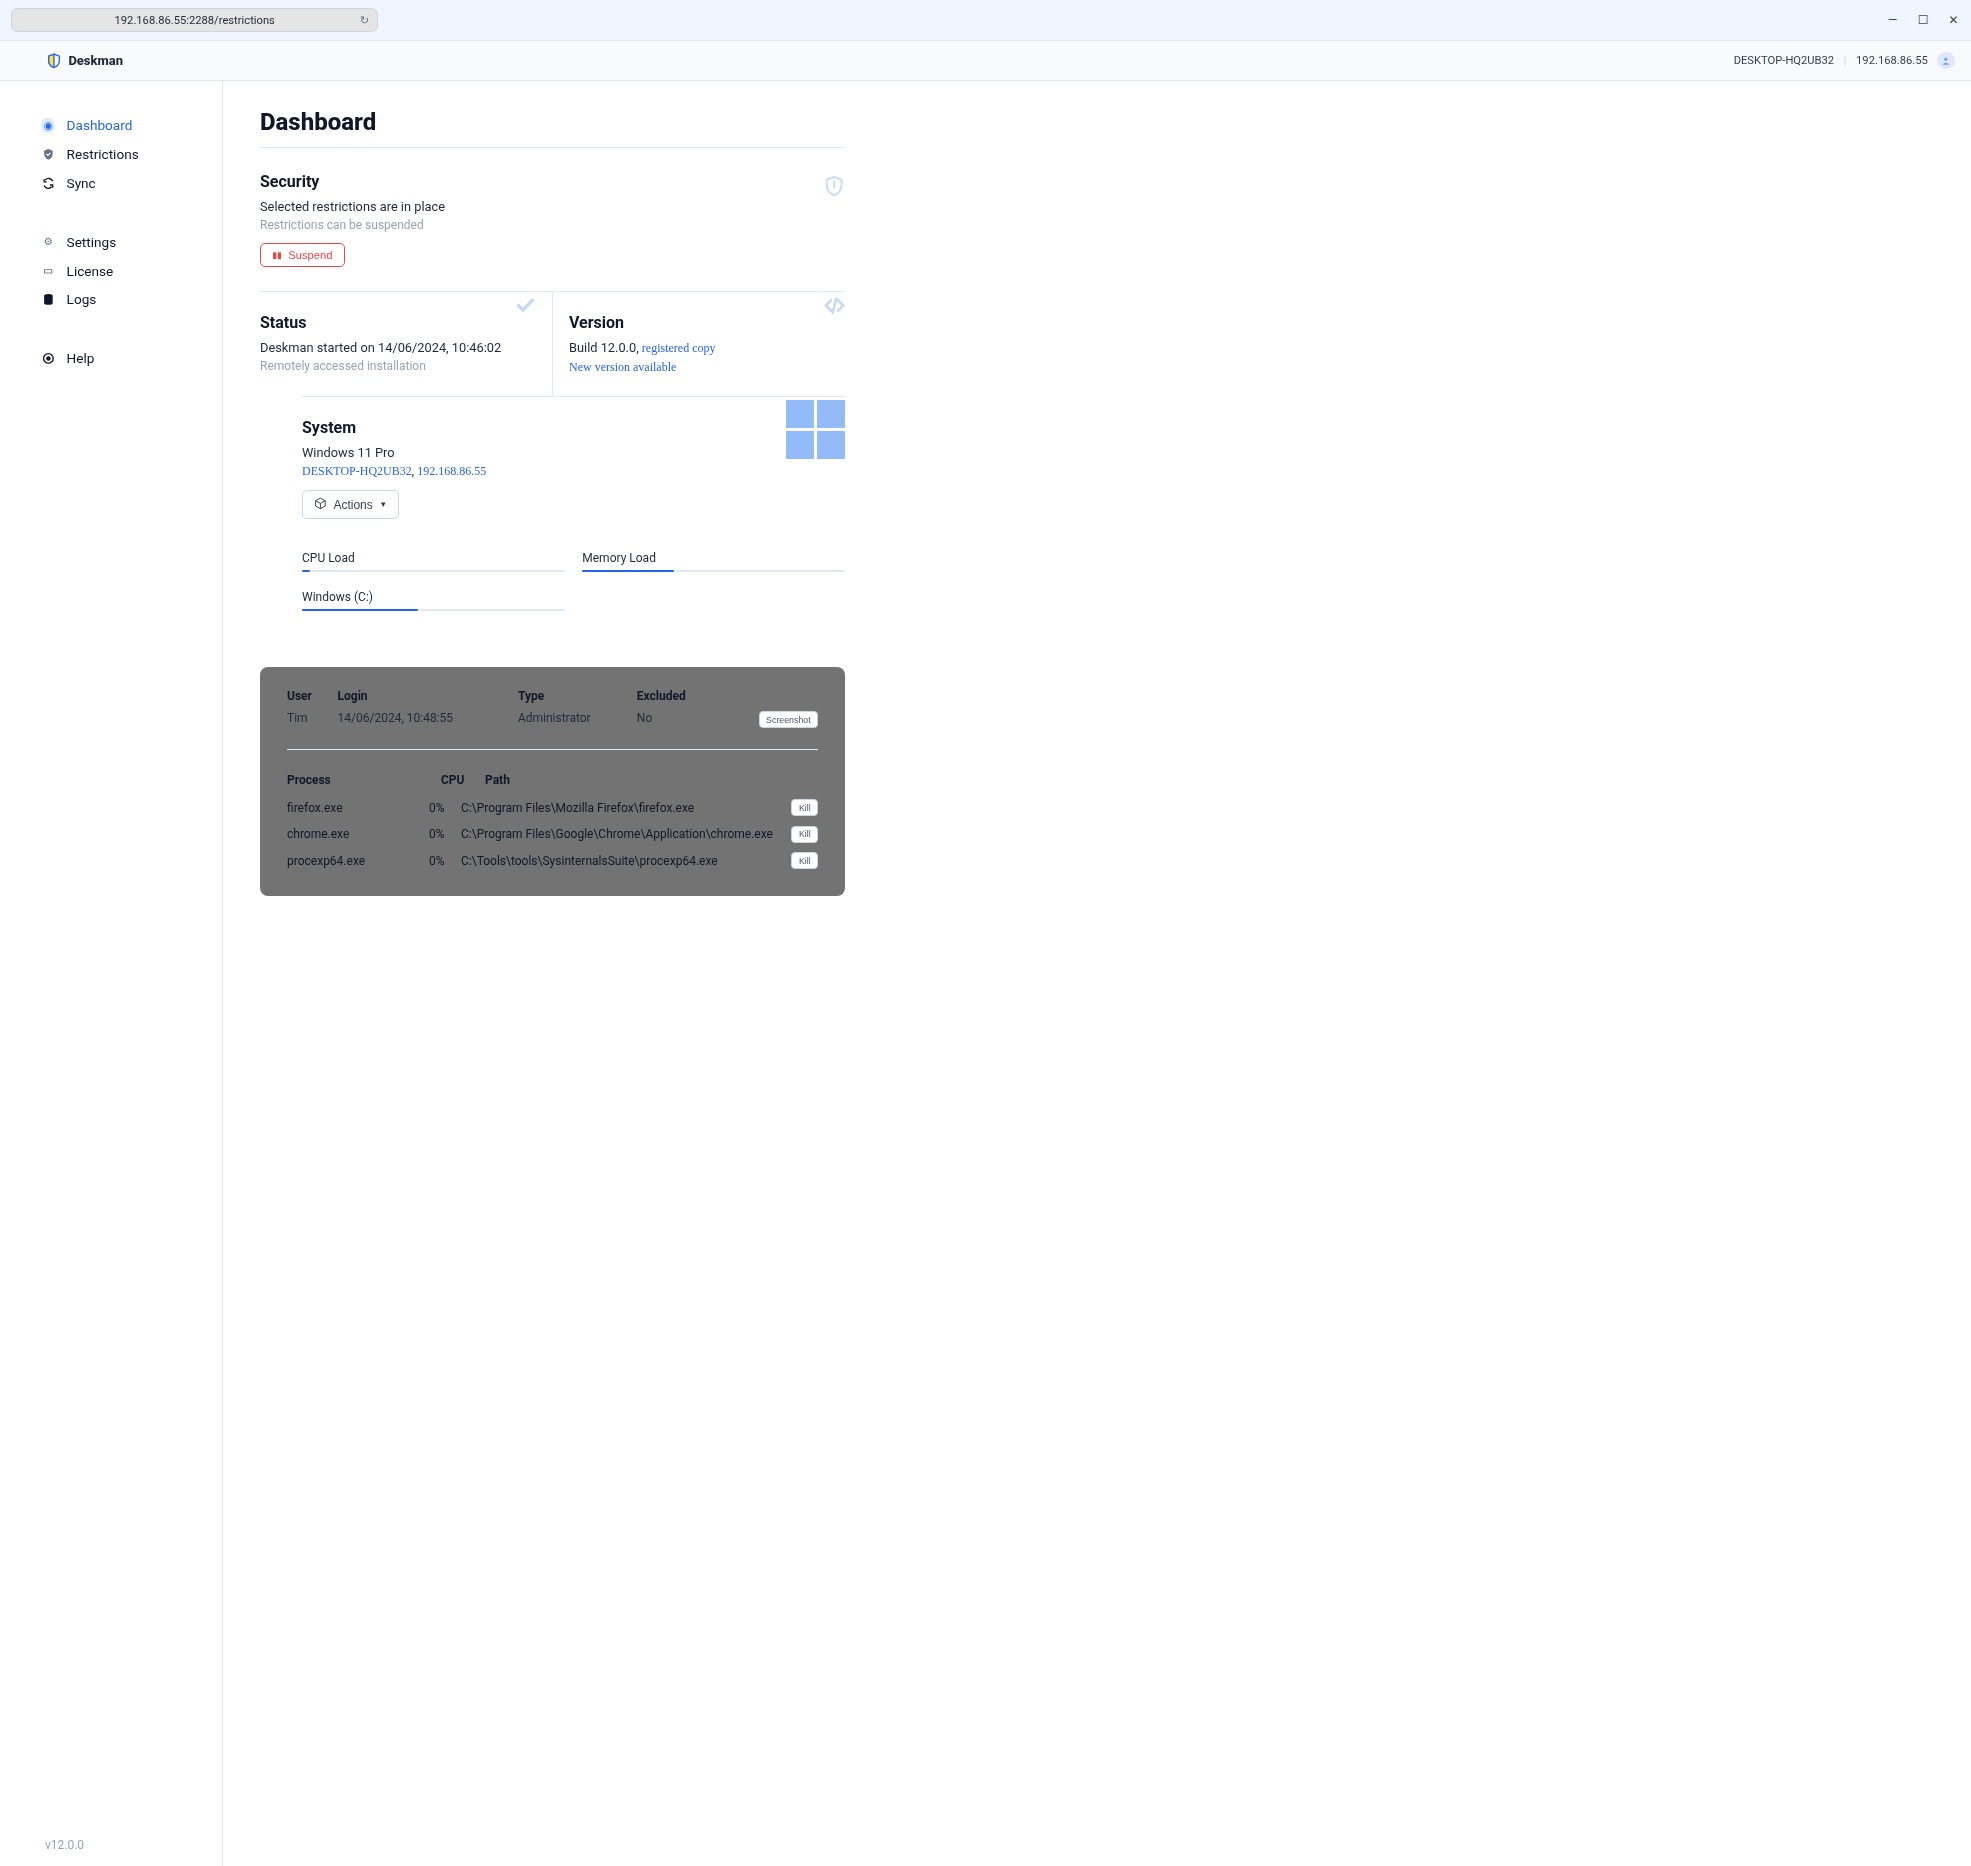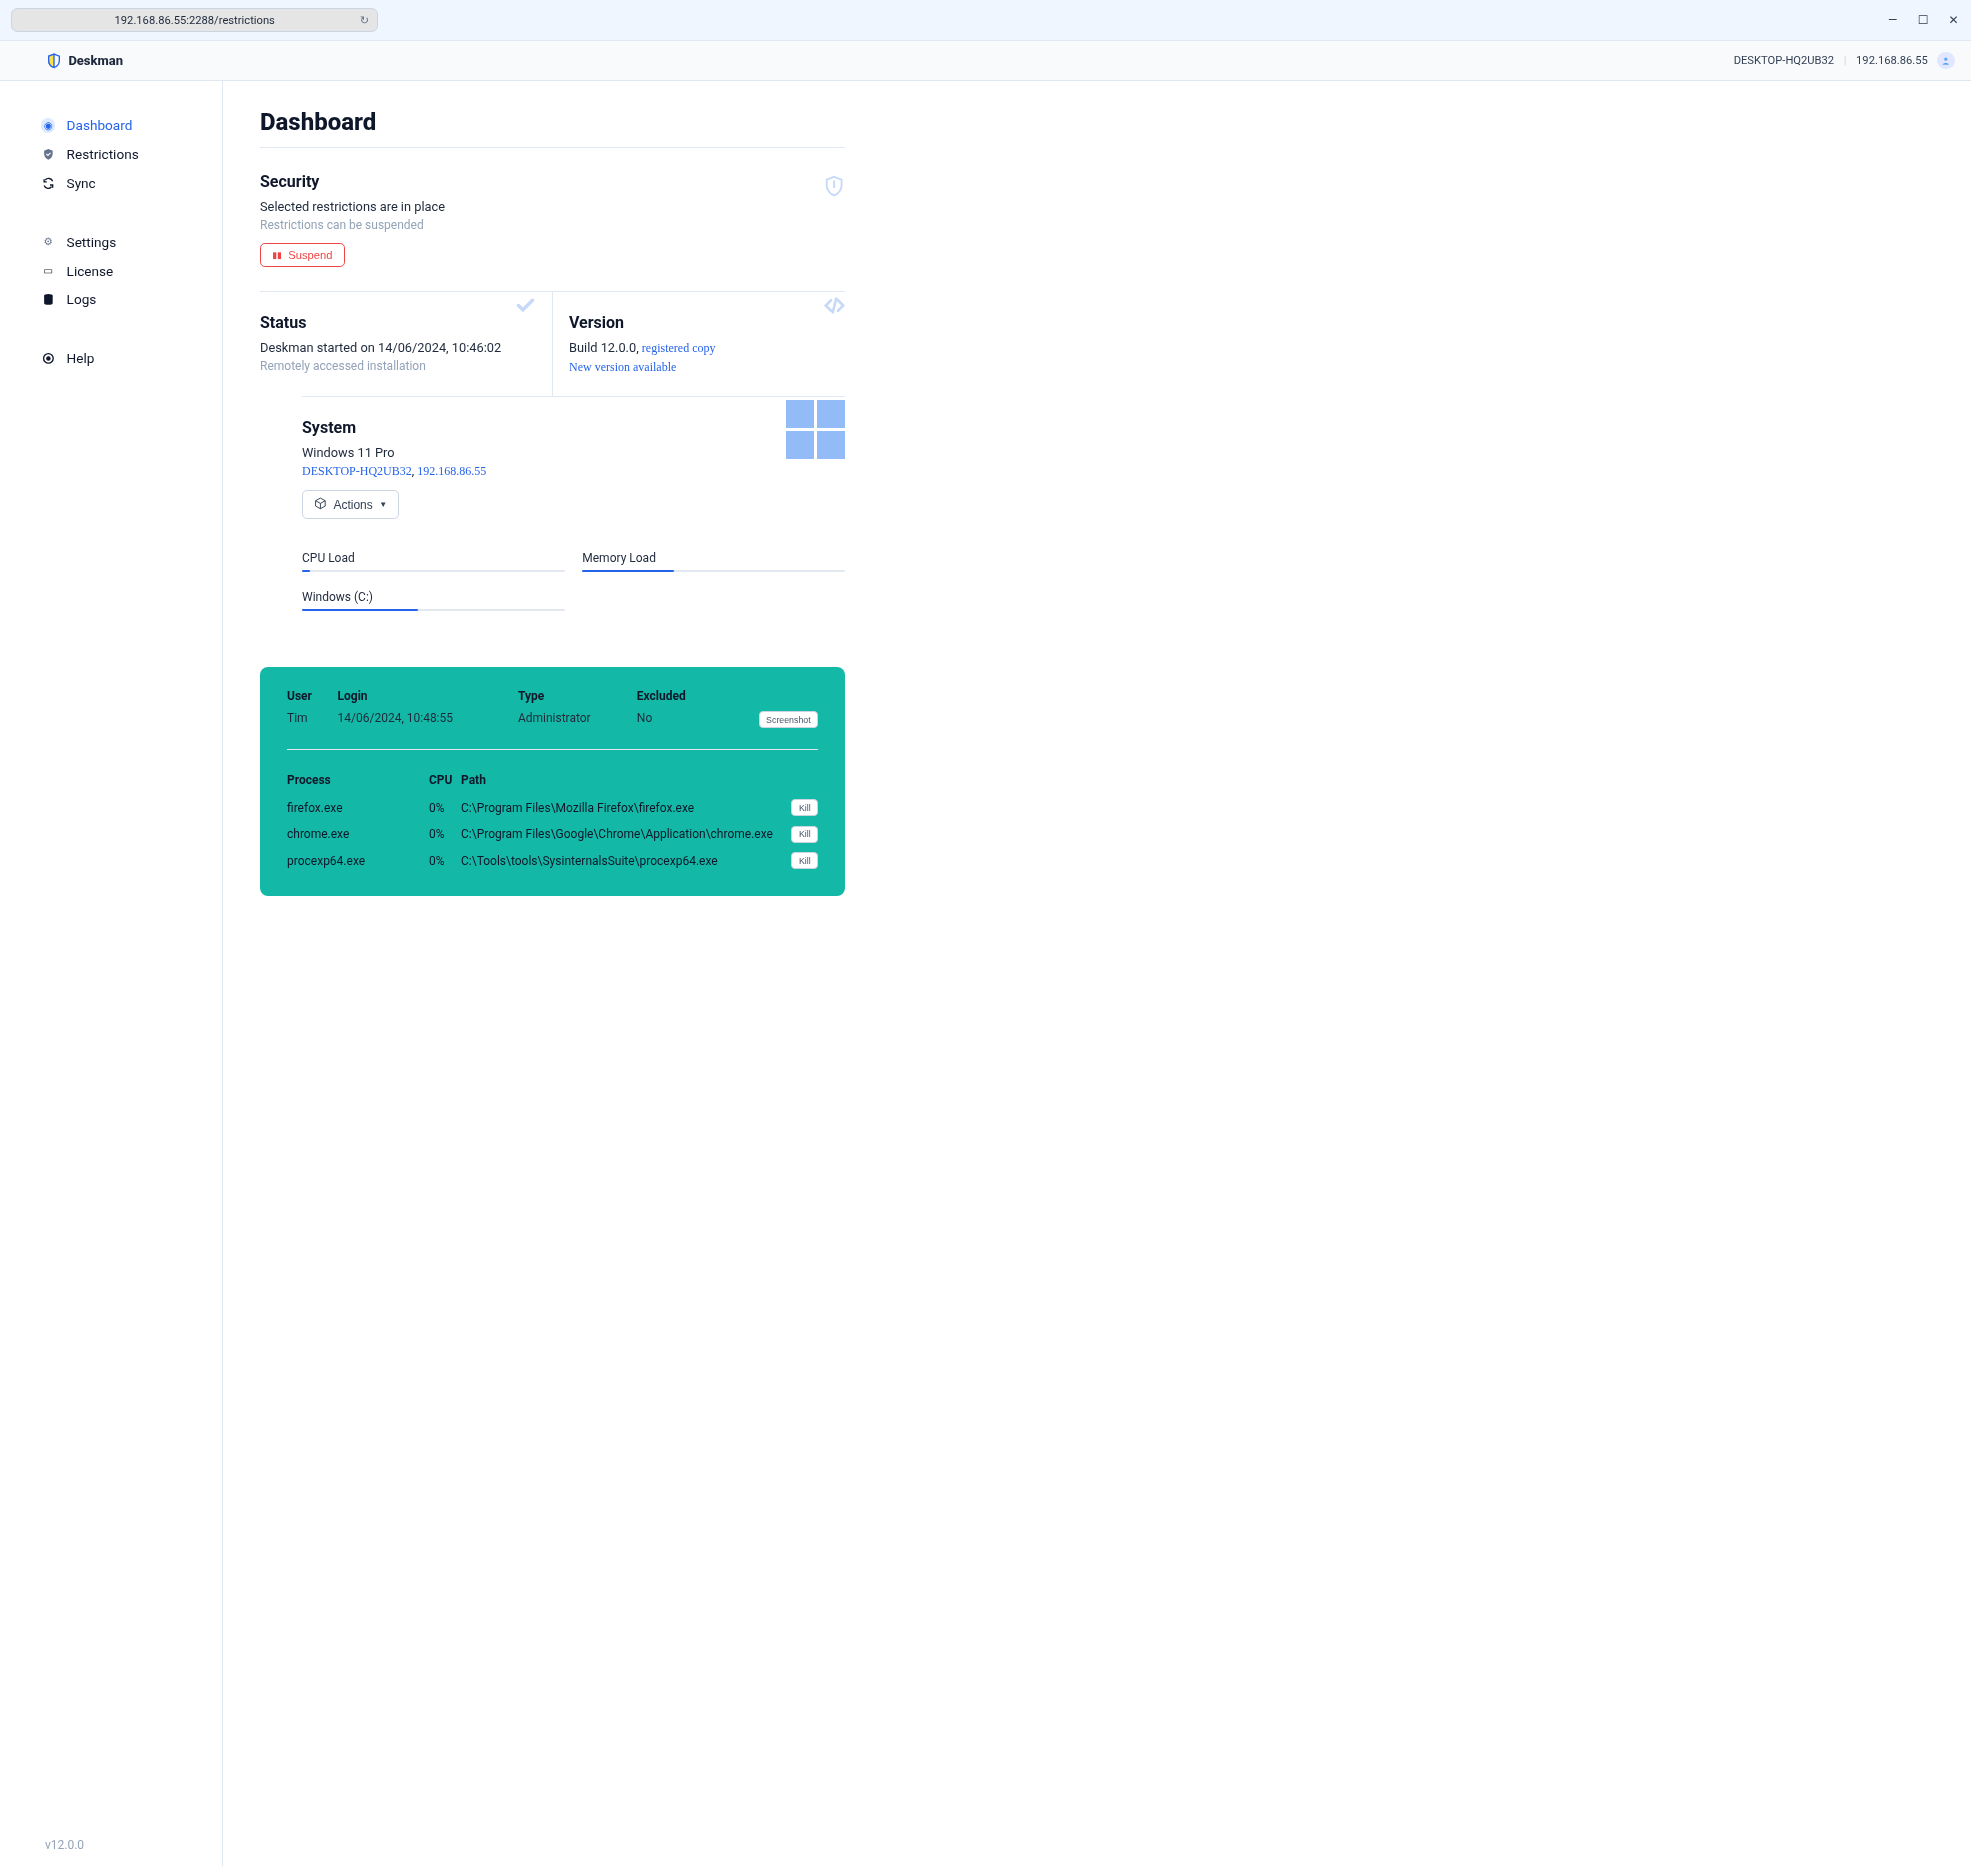--- a/index.html
+++ b/index.html
@@ -208,21 +208,21 @@
       position: relative;
       border-radius: 1.6px;
     }
     .gauge-fill {
       height: 100%;
       background: #2563eb;
       border-radius: 1.6px;
     }
     
     .panel {
-      background: #14b8a6;
+      background: #737373;
       border-radius: 8px;
       padding: 22.3px 27px;
       margin-top: 32px;
     }
     .panel-grid {
       display: flex;
       align-items: flex-start;
       gap: 0;
       border-bottom: 0.8px solid #e2e8f0;
       padding-bottom: 21px;
@@ -244,21 +244,21 @@
       font-size: 8.8px;
       color: #475569;
       cursor: pointer;
     }
     
     .proc-head, .proc-row {
       display: flex;
       align-items: center;
       padding: 4.8px 0;
     }
-    .proc-head { font-weight: 700; margin-bottom: 3.2px; }
+    .proc-head { font-weight: 700; margin-bottom: 3.2px; gap: 12px; }
     .pc-name { width: 142px; }
     .pc-cpu { width: 32px; }
     .pc-path { flex: 1; }
     .pc-act { width: 40px; display: flex; justify-content: flex-end; }
     .proc-row { font-size: 12px; }
   </style>
 </head>
 <body>
 
 <div class="browser-chrome">

